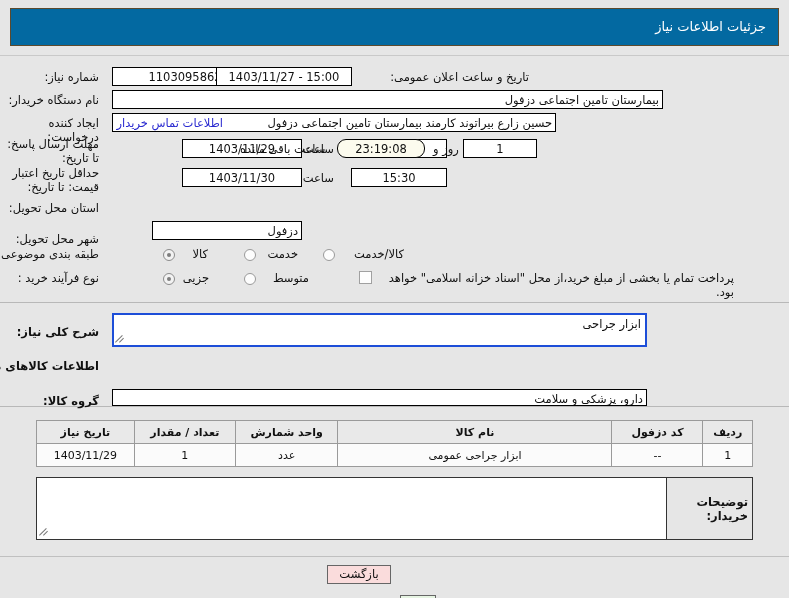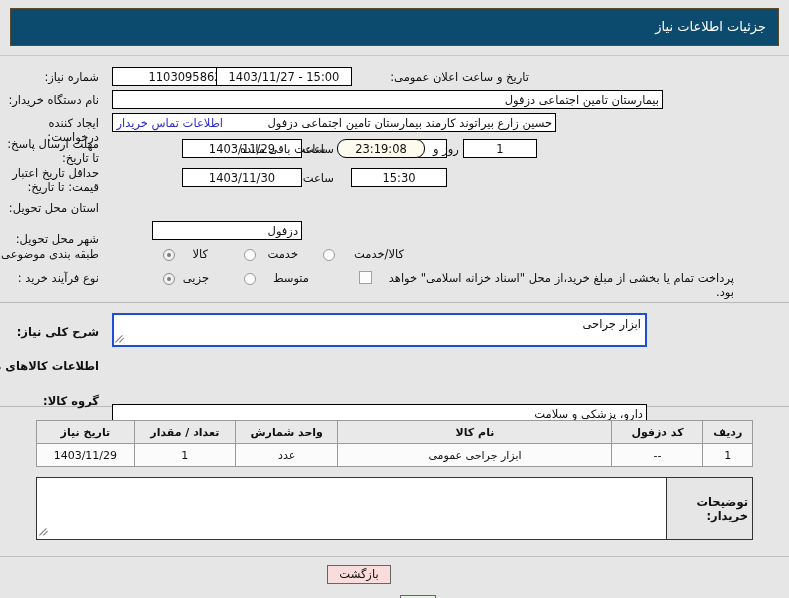--- a/index.html
+++ b/index.html
@@ -42,21 +42,21 @@
     left: 215px; top: 0px;
     width: 110px; height: 120px;
     opacity: .35;
   }
 
   
   #title-bar {
     position: absolute;
     left: 10px; top: 8px;
     width: 769px; height: 38px;
-    background: #0c4a6e;
+    background: #0369a1;
     border: 1px solid #5d4a2d;
     box-sizing: border-box;
     z-index: 3;
   }
   #title-bar .title-text {
     position: absolute;
     right: 12px; top: 10px;
     color: #ffffff;
     font-size: 13px;
   }
@@ -347,21 +347,21 @@
 
   <div class="lbl lbl-b" style="right:690px; top:325px; width:90px;">شرح کلی نیاز:</div>
   <div class="area" style="right:142px; top:313px; width:535px; height:34px;">
     <span>ابزار جراحی</span>
     <span class="grip"></span>
   </div>
 
   <div class="lbl lbl-b" style="right:690px; top:359px; width:160px;">اطلاعات کالاهای مورد نیاز</div>
 
   <div class="lbl lbl-b" style="right:690px; top:394px; width:80px;">گروه کالا:</div>
-  <div class="fld right" style="right:142px; top:404px; width:535px; height:17px;">دارو، پزشکی و سلامت</div>
+  <div class="fld right" style="right:142px; top:389px; width:535px; height:17px;">دارو، پزشکی و سلامت</div>
 
   <div class="panel" id="panel-bottom"></div>
 
   <table id="goods-table">
     <thead>
       <tr>
         <th style="width:42px;">ردیف</th>
         <th style="width:88px;">کد دزفول</th>
         <th style="width:295px;">نام کالا</th>
         <th style="width:100px;">واحد شمارش</th>

